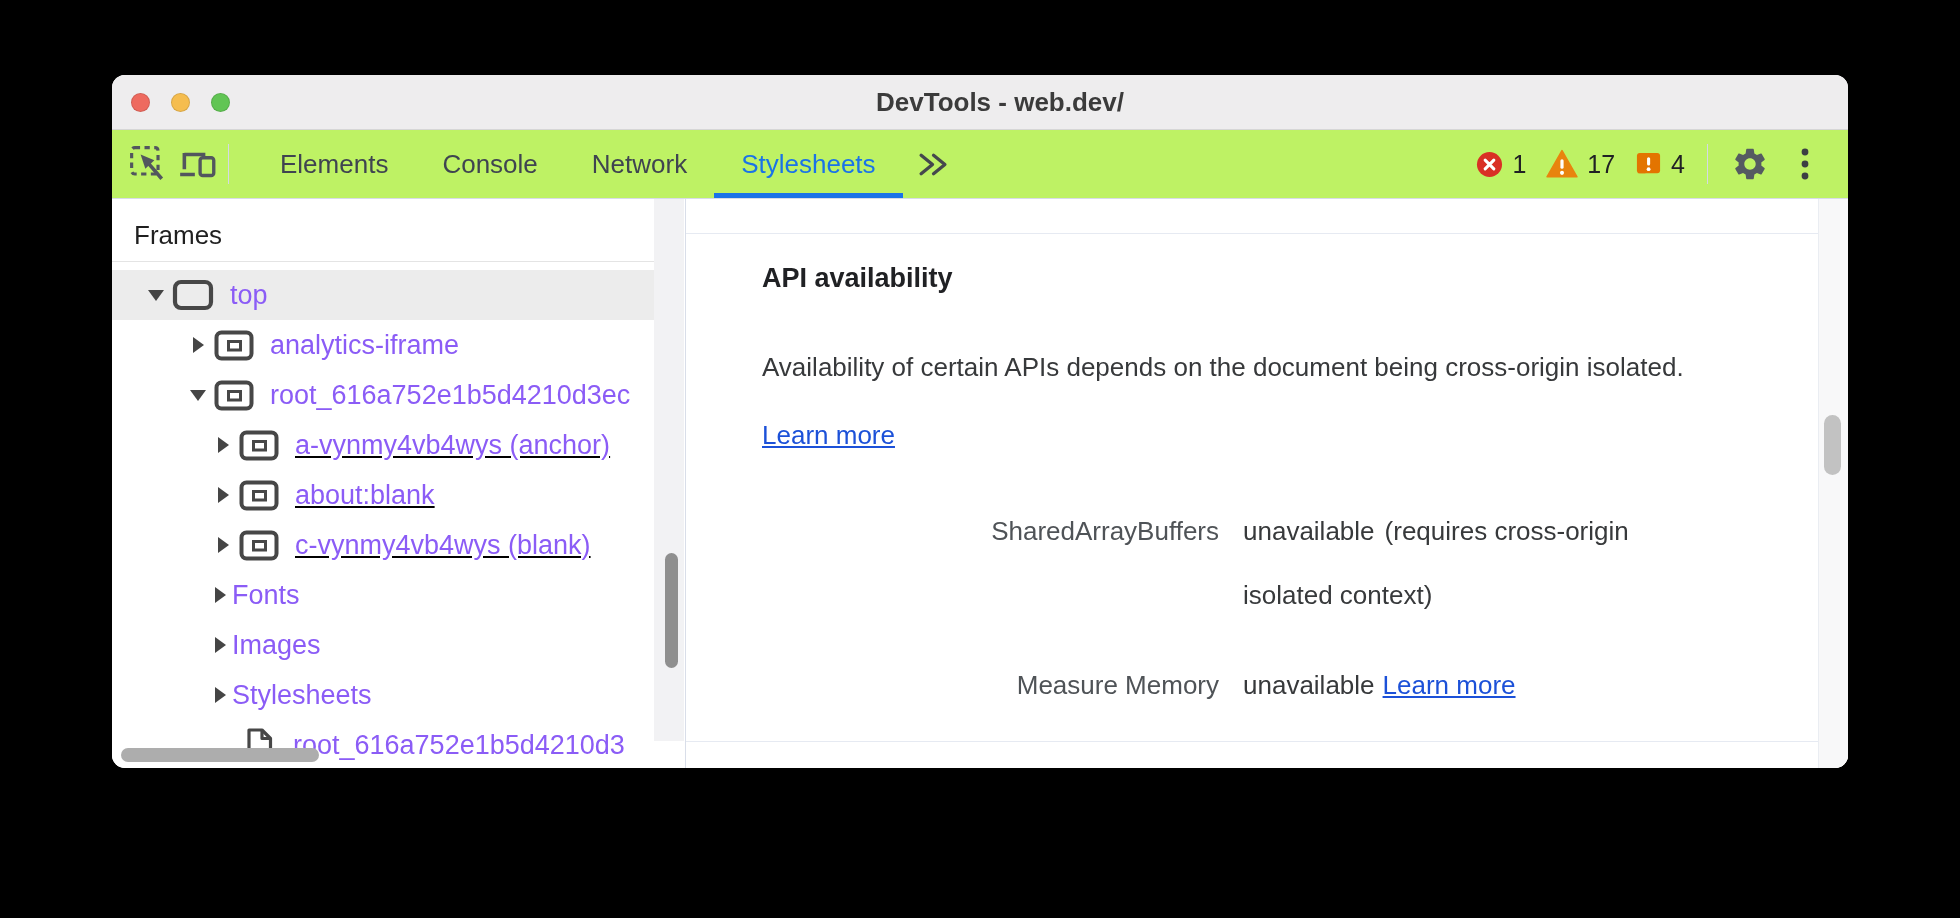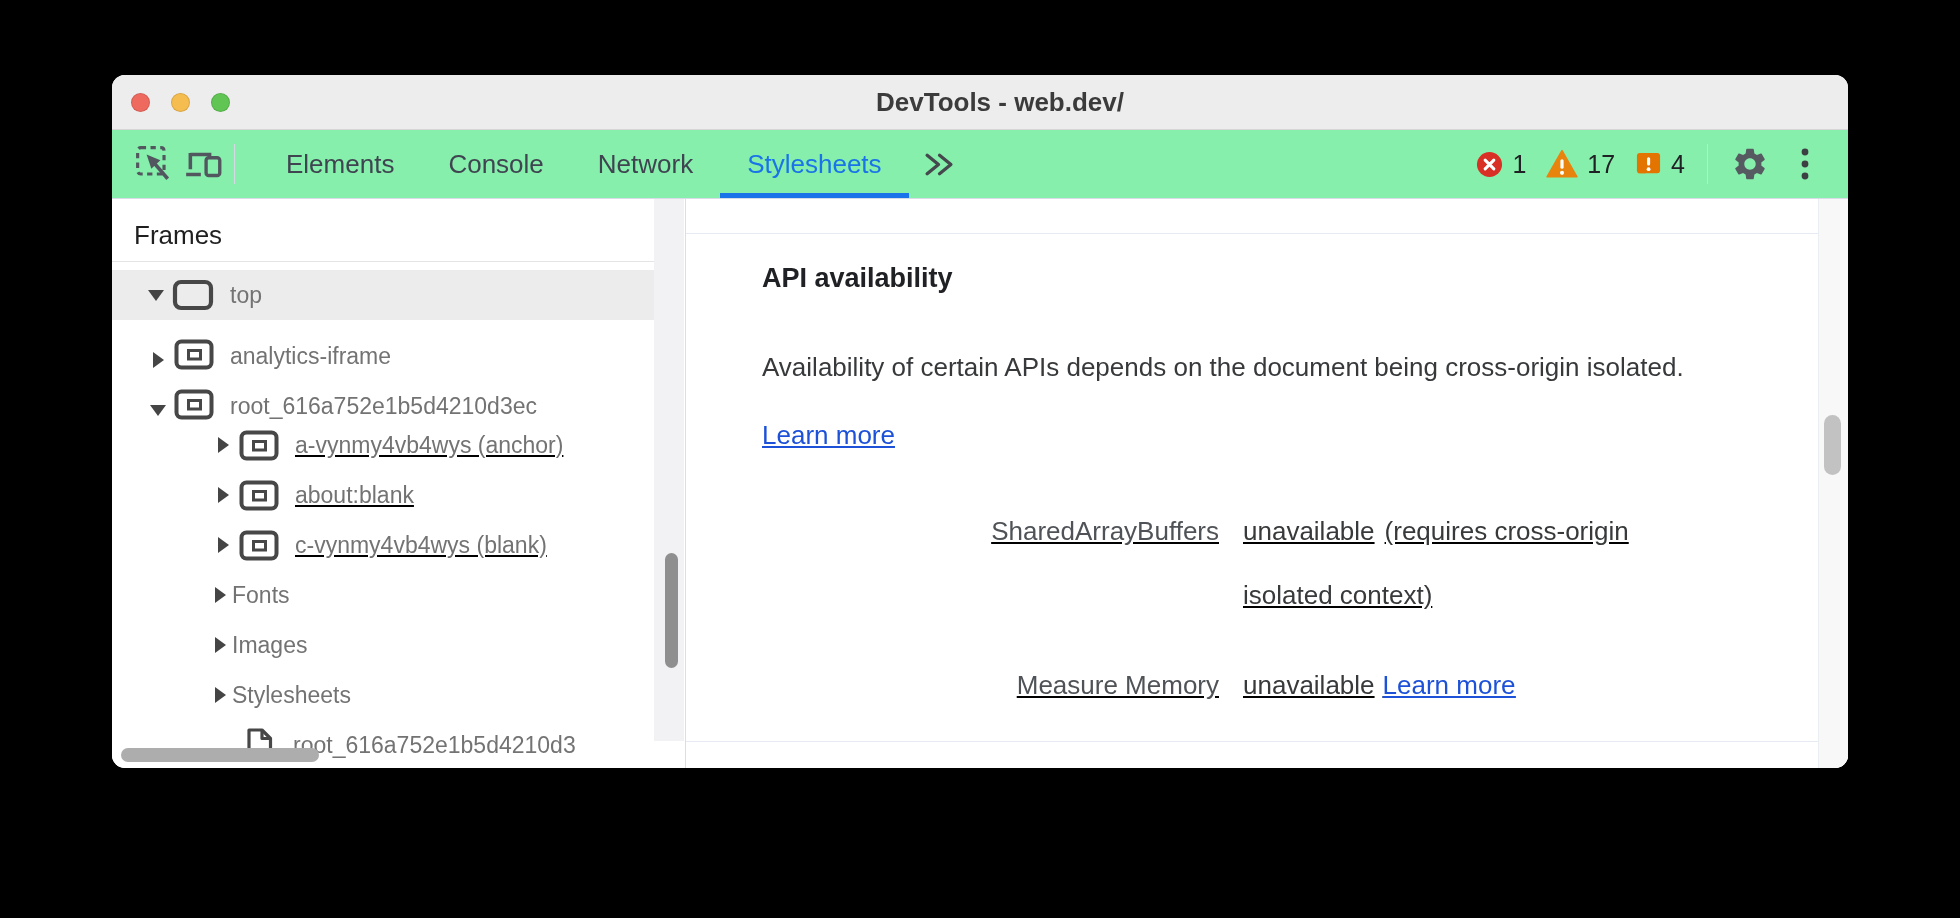--- a/index.html
+++ b/index.html
@@ -15,22 +15,22 @@
   .titlebar { height:55px; flex:0 0 55px; background:#eeedee; border-bottom:1px solid #d6d6d6;
               position:relative; display:flex; align-items:center; }
   .traffic { position:absolute; left:19px; top:0; height:100%; display:flex; align-items:center; gap:21px; }
   .tl { width:19px; height:19px; border-radius:50%; border:1px solid rgba(0,0,0,.12); }
   .tl.red    { background:#ee6a5f; }
   .tl.yellow { background:#f5bd4f; }
   .tl.green  { background:#61c554; }
   .win-title { width:100%; text-align:center; font-size:26px; font-weight:bold; color:#3b3b3b;margin-left:40px; }
 
   
-  .tabbar { height:69px; flex:0 0 69px; background:#86efac; border-bottom:1px solid #d8dce8;
-            display:flex; align-items:center; padding-left:20px; }
+  .tabbar { height:69px; flex:0 0 69px; background:#bef264; border-bottom:1px solid #d8dce8;
+            display:flex; align-items:center; padding-left:14px; }
   .tool-btn { display:flex; align-items:center; justify-content:center; width:44px; height:52px; cursor:pointer; }
   .tb-divider { width:1px; height:40px; background:#d4d9e5; margin:0 10px 0 8px; }
   .tabs { display:flex; align-items:stretch; height:100%; margin-left:14px; }
   .tab { display:flex; align-items:center; padding:0 27px; font-size:26px; color:#3f4450; cursor:pointer; }
   .tab.active { color:#1a73e8; border-bottom:5px solid #1a73e8; padding-top:5px; }
   .overflow-btn { display:flex; align-items:center; padding:0 10px; margin-left:4px; cursor:pointer; }
   .tb-right { margin-left:auto; display:flex; align-items:center; gap:20px; padding-right:28px; }
   .badge { display:flex; align-items:center; gap:9px; cursor:pointer; }
   .badge-count { font-size:25px; color:#202124; }
 
@@ -39,46 +39,46 @@
 
   
   .sidebar { position:relative; width:574px; flex:0 0 574px; background:#fff;
              border-right:1px solid #d9dee9; overflow:hidden; }
   .sidebar-clip { position:absolute; left:0; top:0; right:1px; height:624px; overflow:hidden; border-bottom:1px solid #e2e2e2; }
   .frames-header { height:63px; display:flex; align-items:center; padding:10px 0 0 22px;
                    font-size:26px; color:#1f1f1f; border-bottom:1px solid #e4e4e4; }
   .tree { padding-top:8px; }
   .tree-row { display:flex; align-items:center; height:50px; white-space:nowrap; cursor:pointer; }
   .tree-row.selected { background:#ececec; }
-  .lvl0 { padding-left:34px; } .lvl1 { padding-left:36px;align-items:flex-end; } .lvl2 { padding-left:101px;text-decoration:underline; }
+  .lvl0 { padding-left:34px; } .lvl1 { padding-left:76px; } .lvl2 { padding-left:101px;text-decoration:underline; }
   .cat  { padding-left:98px; } .docrow { padding-left:134px; }
   .tw { width:20px; height:20px; flex:0 0 20px; display:flex; align-items:center; justify-content:center; }
   .tw .tri-exp { width:0; height:0; border-left:8px solid transparent; border-right:8px solid transparent; border-top:11px solid #454545; }
   .tw .tri-col { width:0; height:0; border-top:8px solid transparent; border-bottom:8px solid transparent; border-left:11px solid #454545; }
   .node-icon { margin:0 16px 0 6px; display:flex; flex:0 0 auto; }
   .doc-icon  { margin-right:20px; display:flex; flex:0 0 auto; }
-  .tree-label { font-size:23px; color:#737373; }
+  .tree-label { font-size:27px; color:#8b5cf6; }
   .cat .tree-label { margin-left:2px; }
 
   .side-gutter { position:absolute; right:1px; top:0; width:30px; height:542px; background:#f2f2f4; }
   .side-vthumb { position:absolute; left:553px; top:354px; width:13px; height:115px; background:#8f8f8f; border-radius:7px; }
   .side-hthumb { position:absolute; left:9px; top:549px; width:198px; height:14px; background:#adadad; border-radius:7px; }
 
   
   .main { position:relative; flex:1; background:#fff; overflow:hidden; }
   .main-top-divider    { position:absolute; left:0; right:30px; top:34px;  height:1px; background:#e6eaf2; }
   .main-bottom-divider { position:absolute; left:0; right:0;    top:542px; height:1px; background:#e6eaf2; }
   .main-gutter { position:absolute; right:0; top:0; width:30px; height:100%; background:#f8f8f9; border-left:1px solid #eaedf2; }
   .main-vthumb { position:absolute; right:7px; top:216px; width:17px; height:60px; background:#c2c2c2; border-radius:9px; }
 
   .report-heading { position:absolute; left:76px; top:64px; font-size:27px; font-weight:bold; color:#202124; }
   .report-desc { position:absolute; left:76px; top:134px; width:970px; font-size:26px; line-height:68px; color:#37393b; }
   a.dt-link { color:#1c51d8; text-decoration:underline; cursor:pointer; }
   .report-rows { position:absolute; left:76px; top:300px; }
-  .report-row { display:grid; grid-template-columns:457px 470px; column-gap:24px; font-size:26px; line-height:64px;text-decoration:underline; }
+  .report-row { display:grid; grid-template-columns:457px 470px; column-gap:24px; font-size:26px; line-height:64px; }
   .report-row + .report-row { margin-top:26px; }
   .row-label { text-align:right; color:#4f5357; }
   .row-value { color:#37393b; }
   .row-note  { margin-left:10px; }
   .row-link  { margin-left:8px; }
 </style>
 </head>
 <body>
 
 <div class="window">

